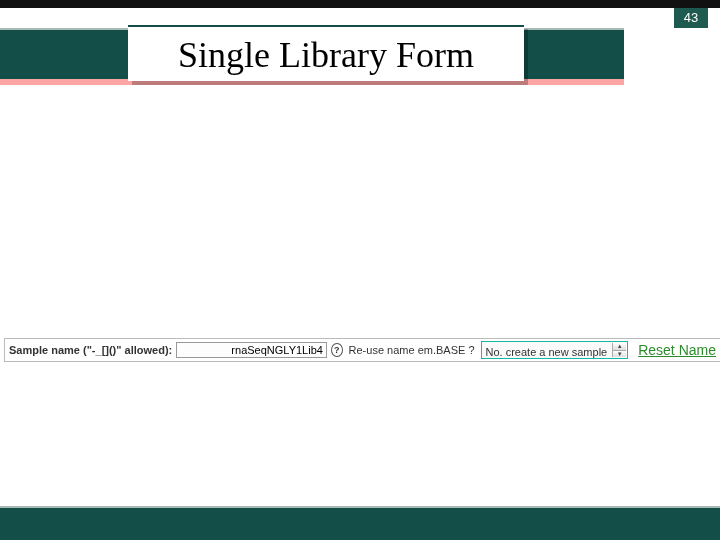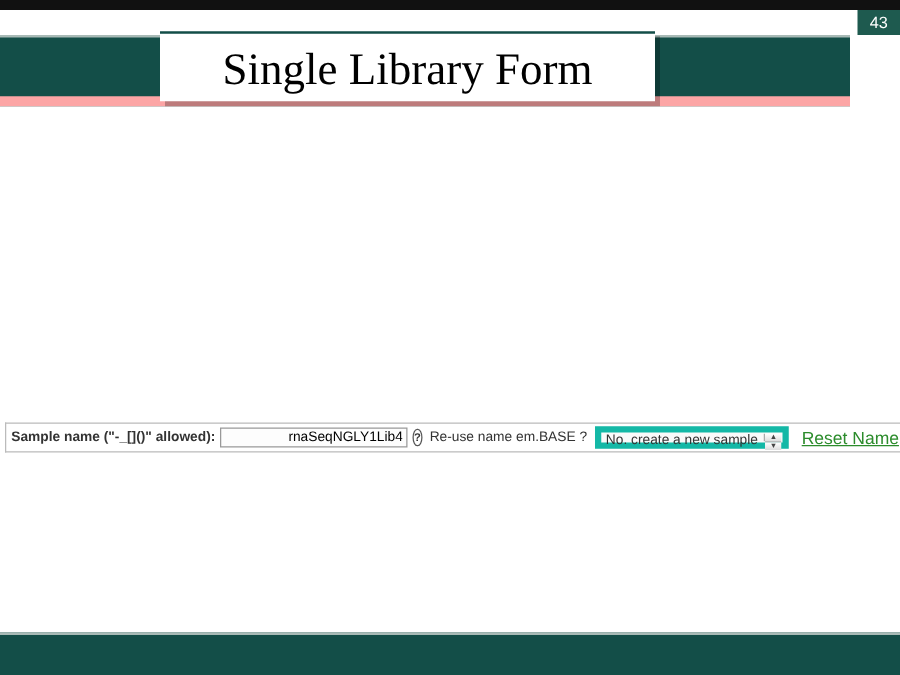--- a/index.html
+++ b/index.html
@@ -14,39 +14,39 @@
   
   .top-line {
     width: 100%;
     height: 8px;
     background: #111;
   }
   
   .page-num {
     position: absolute;
     top: 8px;
-    right: 0;
+    right: 12px;
     width: 34px;
     height: 20px;
     background: #1e5a4f;
     color: #fff;
     font-size: 13px;
     line-height: 20px;
     text-align: center;
   }
   
   .header-bar {
     position: absolute;
     top: 28px;
     left: 0;
-    width: 680px;
+    width: 624px;
     height: 57px;
     background: #134e48;
     border-top: 2px solid #a8bab6;
-    border-bottom: 8px solid #fca5a5;
+    border-bottom: 6px solid #fca5a5;
   }
   .header-bar .title {
     position: absolute;
     left: 128px;
     top: -5px;
     width: 396px;
     height: 56px;
     background: #fff;
     color: #000;
     font-family: "Times New Roman", serif;
@@ -97,23 +97,23 @@
     border-radius: 50%;
     font-size: 9px;
     font-weight: bold;
     color: #333;
     background: #fff;
   }
   .reuse-lbl { margin-left: 2px; white-space: nowrap; }
   .select-wrap {
     position: relative;
     display: inline-flex;
-    align-items: flex-start;
+    align-items: flex-end;
     height: 18px;
-    border: 5px solid #14b8a6;
+    border: 1px solid #14b8a6;
     background: #fafafa;
     padding: 0 20px 0 4px;
     margin-left: 2px;
   }
   .select-text { font-size: 11px; white-space: nowrap; }
   .spinner {
     position: absolute;
     right: 1px; top: 1px; bottom: 1px;
     width: 14px;
     display: flex;

